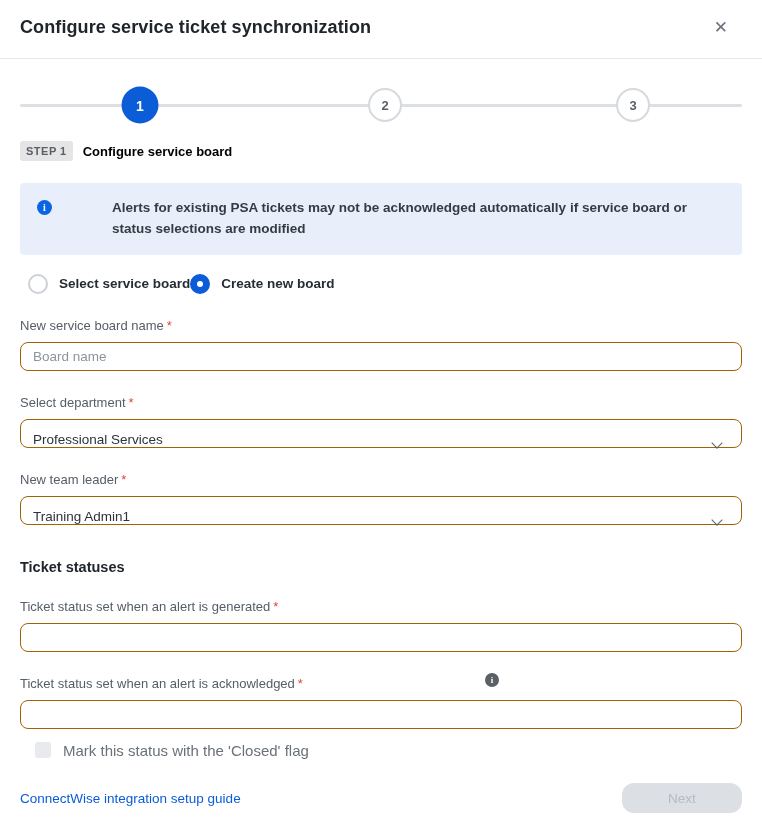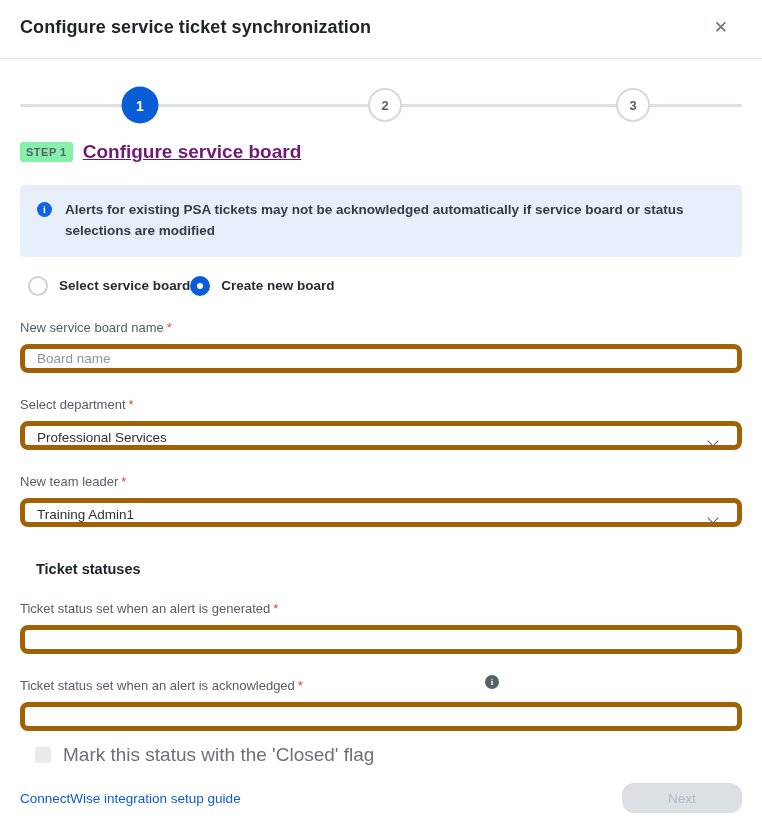--- a/index.html
+++ b/index.html
@@ -41,80 +41,80 @@
     width:34px; height:34px; background:#fff; border:2px solid #d6d9de;
     color:#596066; font-size:13px;
   }
   .step-pos-1 { left:120px; }
   .step-pos-2 { left:365px; }
   .step-pos-3 { left:613px; }
 
   
   .step-heading-row { display:flex; align-items:center; gap:10px; margin-top:16px; }
   .step-badge {
-    background:#86efac; color:#596066; font-size:11px; font-weight:bold;
+    background:#e5e5e5; color:#596066; font-size:11px; font-weight:bold;
     letter-spacing:.5px; padding:4px 6px; border-radius:3px;
   }
-  .step-heading { font-size:19px; font-weight:bold; color:#701a75;text-decoration:underline; }
+  .step-heading { font-size:13px; font-weight:bold; color:#000000; }
 
   
   .alert {
     margin-top:22px; background:#e8effb; border-radius:4px;
     display:flex; gap:13px; padding:15px 40px 15px 17px;
   }
   .info-icon {
     flex:none; width:15px; height:15px; margin-top:2px;
     background:#0b65e3; color:#fff; border-radius:50%;
     display:flex; align-items:center; justify-content:center;
     font-size:10px; font-weight:bold; font-family:"Liberation Serif", serif;
   }
-  .alert-text { font-size:13.5px; font-weight:bold; color:#353b42; line-height:1.55; }
+  .alert-text { font-size:13.5px; font-weight:bold; color:#353b42; line-height:1.55;margin-left:47px; }
 
   
   .intro { margin-top:33px; font-size:13.5px; color:#3a4046; }
   .radio-row { display:flex; align-items:center; margin-top:19px; margin-left:8px; }
   .radio-opt { display:flex; align-items:center; gap:11px; cursor:pointer; }
   .radio-circle { width:20px; height:20px; border-radius:50%; flex:none; }
   .radio-circle.unchecked { background:#fff; border:2px solid #ccd1d8; }
   .radio-circle.checked {
     background:#0b5cd7; border:2px solid #0b5cd7;
     display:flex; align-items:center; justify-content:center;
   }
   .radio-circle.checked::after { content:""; width:6px; height:6px; border-radius:50%; background:#fff; }
   .radio-label { font-size:13.5px; font-weight:bold; color:#272c33; }
 
   
   .field { margin-top:22px; position:relative; }
   .field-label { font-size:13px; color:#555d66; display:inline-block; margin-bottom:9px; }
   .req { color:#e0473c; margin-left:3px; font-size:13px; }
   .text-input, .select-box {
-    width:100%; height:29px; border:5px solid #a16207; border-radius:8px;
+    width:100%; height:29px; border:1px solid #a16207; border-radius:8px;
     background:#fff; font-size:13.5px; color:#2d3339;
     padding:0 12px; outline:none; font-family:"Liberation Sans", sans-serif;
   }
   .text-input::placeholder { color:#8d949c; opacity:1; }
   .select-box { display:flex; align-items:flex-end; justify-content:space-between; cursor:pointer; }
   .select-value { font-size:13.5px; color:#2d3339; }
   .chevron {
     width:8px; height:8px; margin-right:8px; margin-top:-4px; flex:none;
     border-right:1.6px solid #5b6269; border-bottom:1.6px solid #5b6269;
     transform:rotate(45deg);
   }
-  .section-heading { margin-top:34px; font-size:14.5px; font-weight:bold; color:#20252b;margin-left:16px; }
+  .section-heading { margin-top:34px; font-size:14.5px; font-weight:bold; color:#20252b; }
   .label-info-icon {
     position:absolute; left:465px; top:-1px;
     width:14px; height:14px; background:#596066; color:#fff; border-radius:50%;
     display:flex; align-items:center; justify-content:center;
     font-size:9px; font-weight:bold; font-family:"Liberation Serif", serif;
   }
 
   
   .checkbox-row { display:flex; align-items:center; gap:12px; margin-top:13px; margin-left:15px; }
   .checkbox { width:16px; height:16px; background:#e8eaee; border-radius:3px; flex:none; }
-  .checkbox-label { font-size:19px; color:#6a717a; }
+  .checkbox-label { font-size:15px; color:#6a717a; }
 
   
   .modal-footer {
     margin-top:auto; padding:0 20px 25px 20px;
     display:flex; align-items:center; justify-content:space-between;
   }
   .guide-link { font-size:13.5px; color:#0b5cd7; text-decoration:none; cursor:pointer; }
   .next-btn {
     width:120px; height:30px; background:#dcdfe4; color:#b5bbc3;
     border:none; border-radius:12px; font-size:13.5px; font-weight:500;

